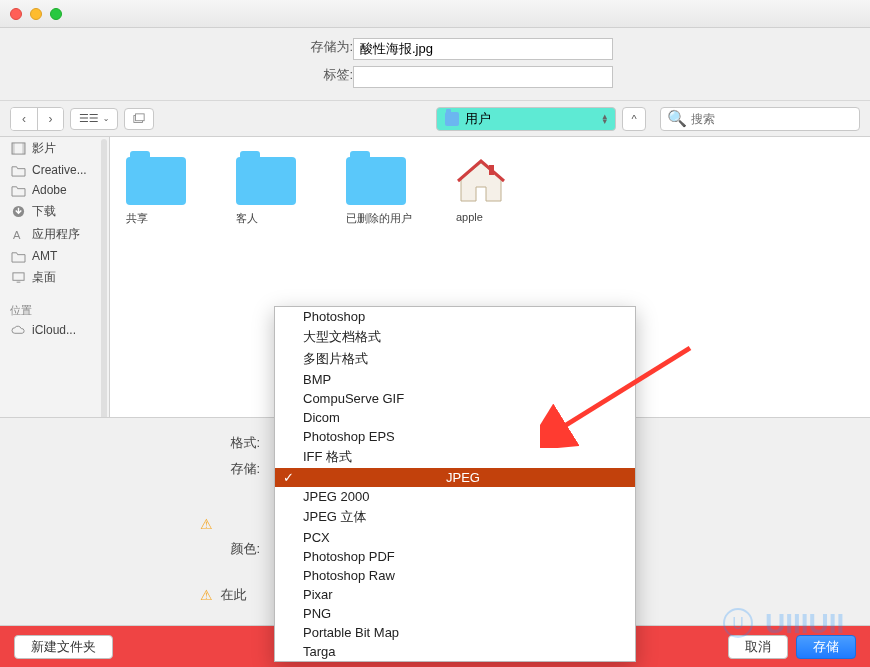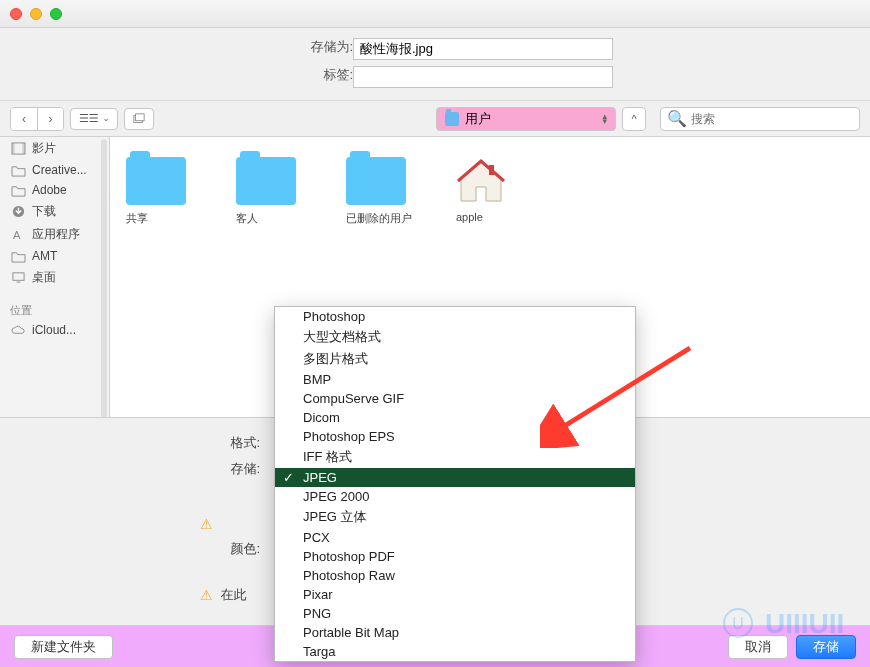--- a/index.html
+++ b/index.html
@@ -14,21 +14,21 @@
 .header-form { background:#f0f0f0; padding:10px 0 6px 0; border-bottom:1px solid #d8d8d8;}
 .form-row { display:flex; align-items:flex-start; justify-content:center; margin-bottom:6px;padding-left:36px;}
 .form-label { font-size:13px; color:#555; text-align:right; width:60px;}
 .form-input { width:260px; height:22px; border:1px solid #c4c4c4; padding:2px 6px; font-size:13px; background:#fff;}
 
 .toolbar { height:36px; background:#f0f0f0; border-bottom:1px solid #d0d0d0; display:flex; align-items:center; padding:0 10px; gap:6px;}
 .nav-group { display:flex; border:1px solid #c8c8c8; border-radius:4px; overflow:hidden; background:#fff;}
 .nav-btn { width:26px; height:22px; display:flex; align-items:center; justify-content:center; font-size:12px; color:#666; background:#fff;}
 .nav-btn + .nav-btn { border-left:1px solid #c8c8c8;}
 .view-btn { display:flex; align-items:center; gap:4px; border:1px solid #c8c8c8; border-radius:4px; height:22px; padding:0 8px; background:#fff; font-size:11px; color:#555;}
-.path-select { margin-left:auto; display:flex; align-items:center; gap:6px; border:1px solid #c8c8c8; border-radius:4px; height:24px; padding:0 8px; background:#f9a8d4; width:180px; font-size:13px;}
+.path-select { margin-left:auto; display:flex; align-items:center; gap:6px; border:1px solid #c8c8c8; border-radius:4px; height:24px; padding:0 8px; background:#5eead4; width:180px; font-size:13px;}
 .path-select .chev { margin-left:auto; font-size:9px; color:#666; display:flex; flex-direction:column; line-height:5px;}
 .collapse-btn { width:24px; height:24px; border:1px solid #c8c8c8; border-radius:4px; display:flex; align-items:center; justify-content:center; font-size:11px; color:#555; background:#fff;}
 .search-box { flex:1; max-width:200px; height:24px; border:1px solid #c8c8c8; border-radius:4px; display:flex; align-items:center; padding:0 6px; gap:4px; background:#fff; margin-left:8px;}
 .search-box input { border:none; outline:none; font-size:12px; flex:1; color:#999;}
 
 .main { display:flex; height: calc(667px - 28px - 68px - 36px - 42px); }
 .sidebar { width:110px; background:#f3f3f3; border-right:1px solid #d0d0d0; overflow-y:auto; position:relative;}
 .sidebar::after { content:''; position:absolute; right:2px; top:2px; bottom:2px; width:6px; background:#c0c0c0; border-radius:3px; opacity:0.4;}
 .sb-section { font-size:11px; color:#888; padding:6px 10px 2px;}
 .sb-item { display:flex; align-items:center; gap:6px; padding:3px 10px; font-size:12px; color:#444;}
@@ -41,28 +41,28 @@
 .folder-icon::before { content:''; position:absolute; top:-6px; left:4px; width:20px; height:8px; background:#5ac8fa; border-radius:3px 3px 0 0;}
 .file-label { font-size:11px; color:#444; text-align:center;}
 .home-icon { width:50px; height:48px; position:relative;}
 .home-icon svg { width:50px; height:48px;}
 
 .bottom-panel { position:absolute; left:0; right:0; bottom:42px; top:417px; background:#f0f0f0; border-top:1px solid #d0d0d0; z-index:2;}
 .opt-row { display:flex; align-items:center; gap:8px; padding:4px 0;}
 .opt-label { width:260px; text-align:right; font-size:13px; color:#444;}
 .warn-icon { color:#f5a623; font-size:14px; margin-left:200px;}
 
-.footer { position:absolute; bottom:0; left:0; right:0; height:42px; background:#f0abfc; border-top:1px solid #d0d0d0; display:flex; align-items:center; padding:0 14px; gap:8px; z-index:3;}
+.footer { position:absolute; bottom:0; left:0; right:0; height:42px; background:#ef4444; border-top:1px solid #d0d0d0; display:flex; align-items:center; padding:0 14px; gap:8px; z-index:3;}
 .btn { height:24px; padding:0 16px; border:1px solid #c0c0c0; border-radius:4px; background:#fff; font-size:13px; color:#333; display:flex; align-items:center;}
 .btn-primary { background:linear-gradient(#4a9eff,#1e7bff); color:#fff; border:1px solid #1a6fe0;}
 .footer .spacer { flex:1;}
 
 .dropdown { position:absolute; left:274px; top:306px; width:362px; background:#fff; border:1px solid #bbb; box-shadow:0 6px 20px rgba(0,0,0,0.25); z-index:10; font-size:13px;}
 .dd-item { padding:2px 12px 2px 28px; color:#222; position:relative;}
-.dd-item.selected { background:#14532d; color:#fff;}
+.dd-item.selected { background:#c2410c; color:#fff;text-align:center;}
 .dd-item.selected::before { content:'✓'; position:absolute; left:8px; color:#fff;}
 
 .arrow { position:absolute; z-index:11; pointer-events:none;}
 
 .watermark { position:absolute; right:10px; bottom:20px; opacity:0.25; pointer-events:none; z-index:50;}
 .watermark svg { width:140px; height:50px;}
 
 .folder-user-icon { width:14px; height:14px; background:#6bb7f0; border-radius:2px; position:relative;}
 .folder-user-icon::before { content:''; position:absolute; top:-3px; left:1px; width:5px; height:4px; background:#6bb7f0; border-radius:1px 1px 0 0;}
 </style>

